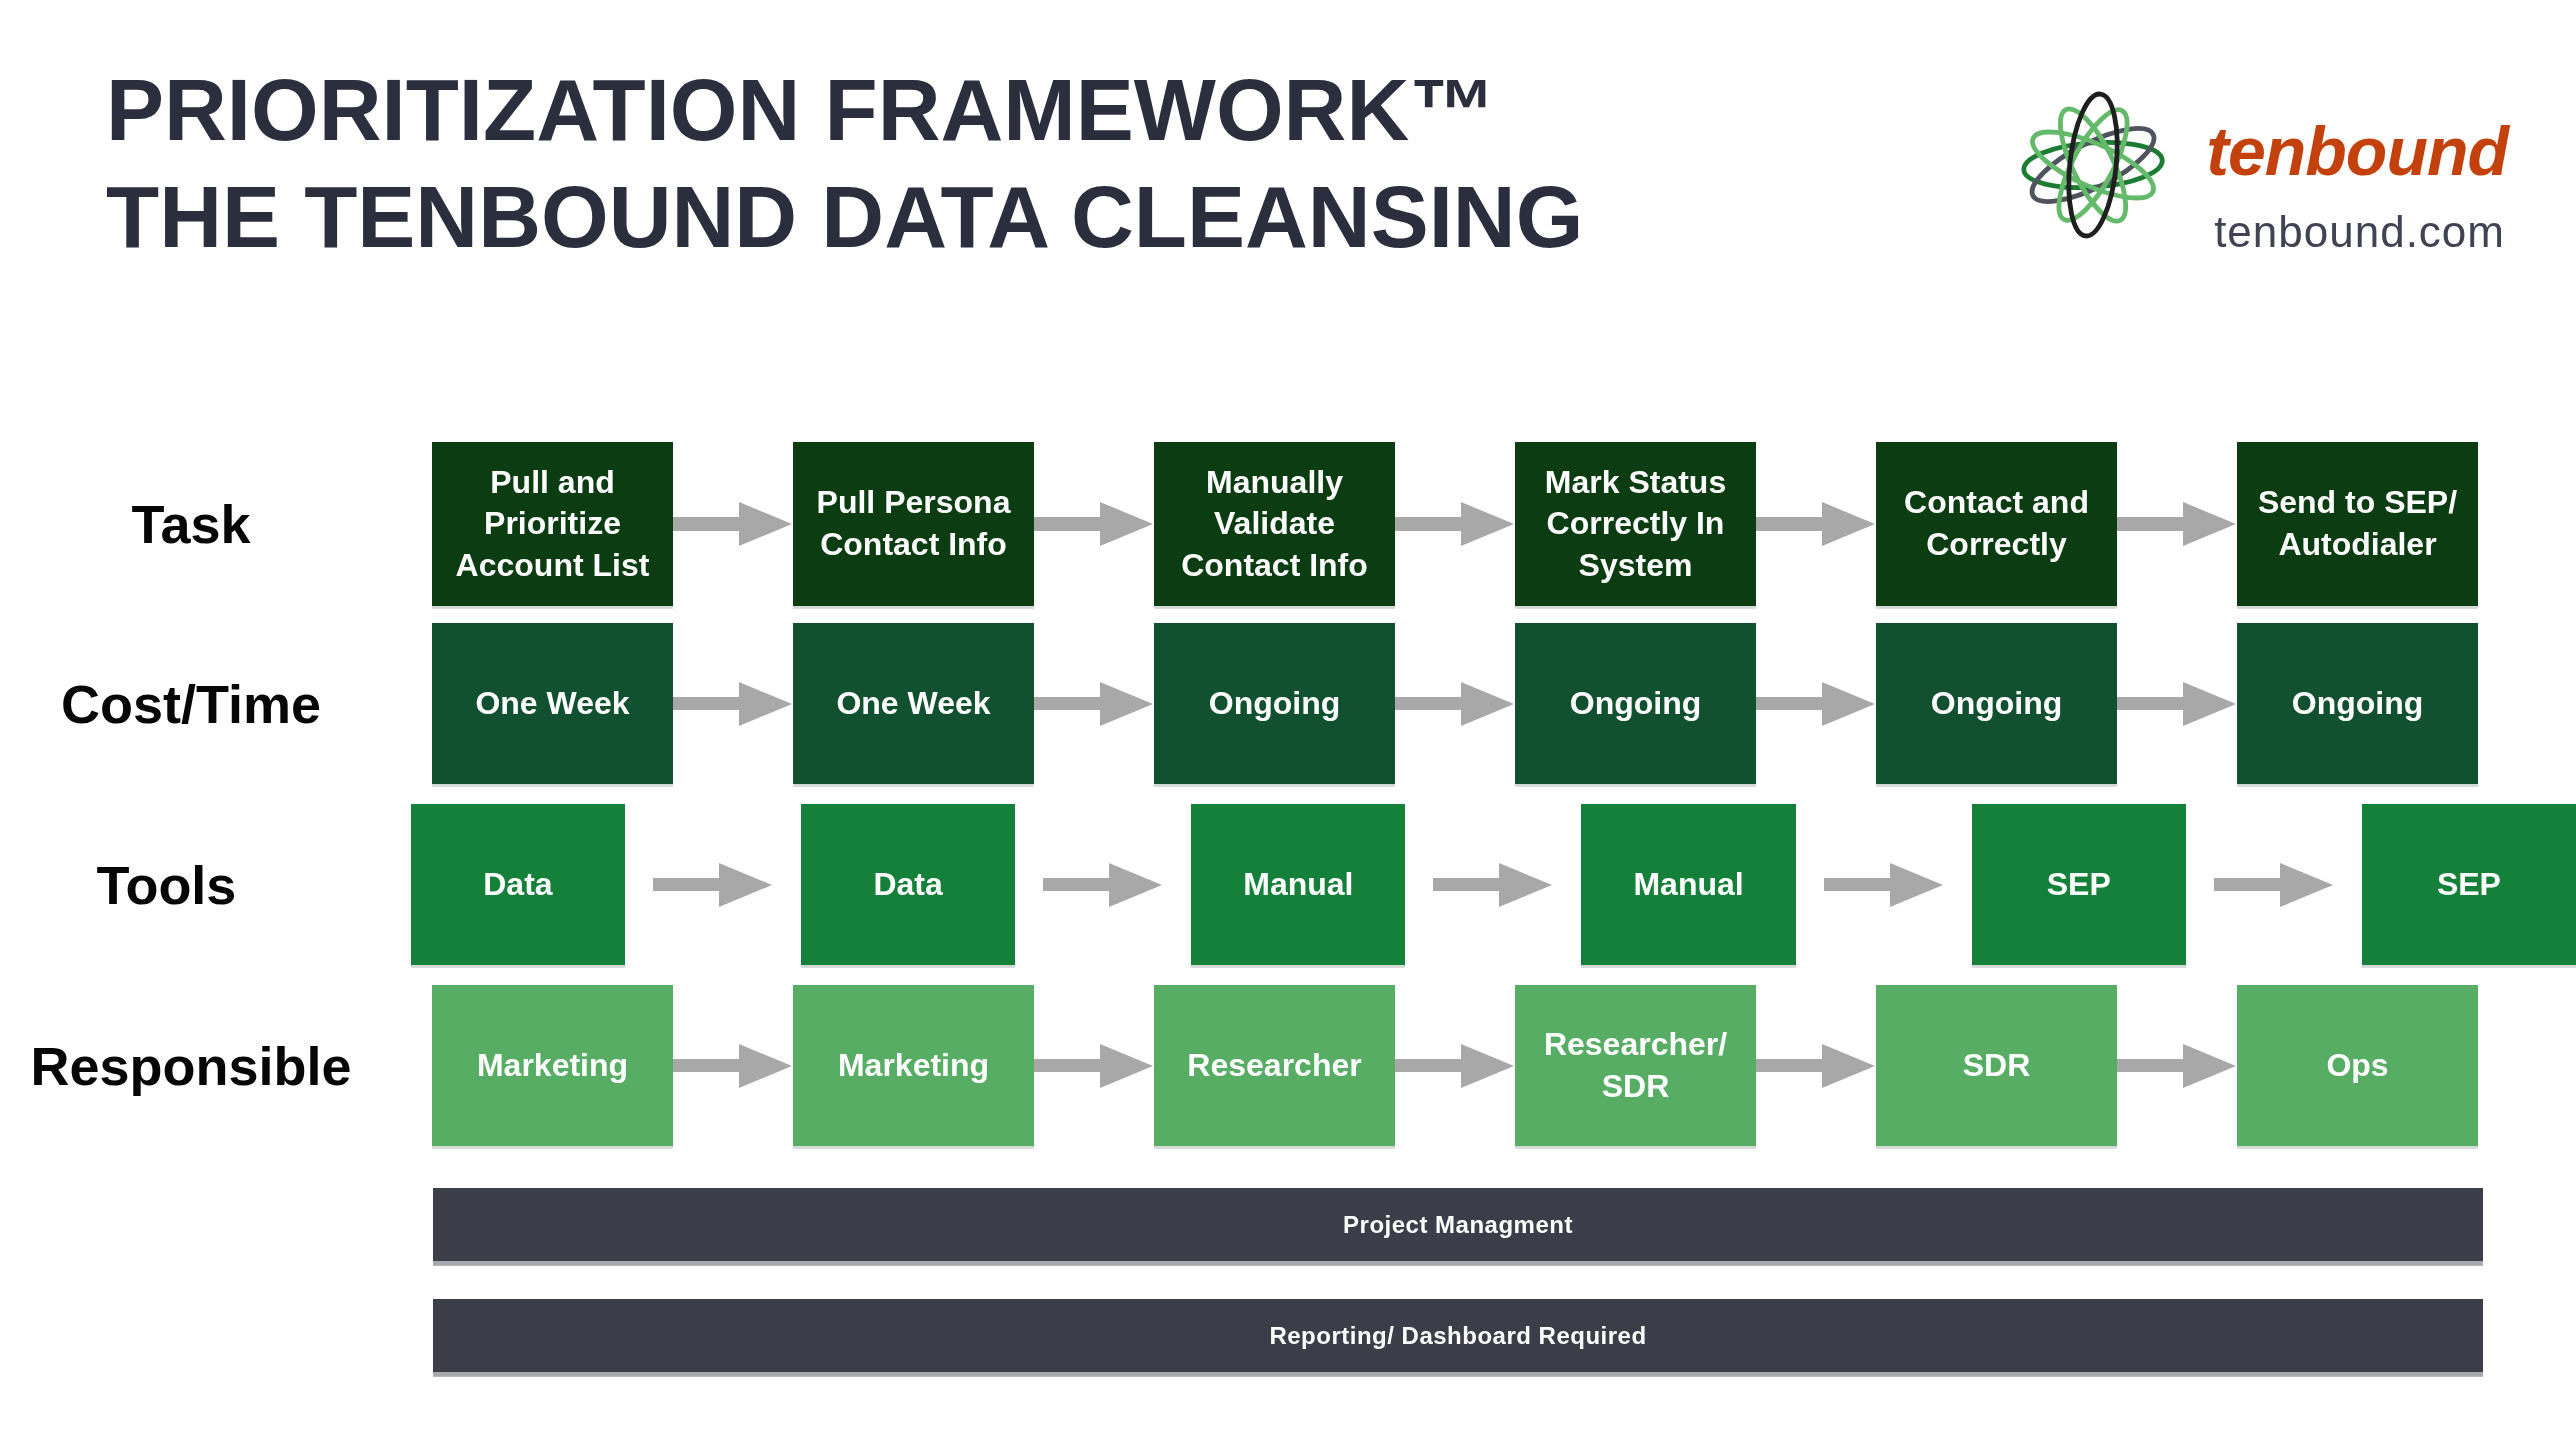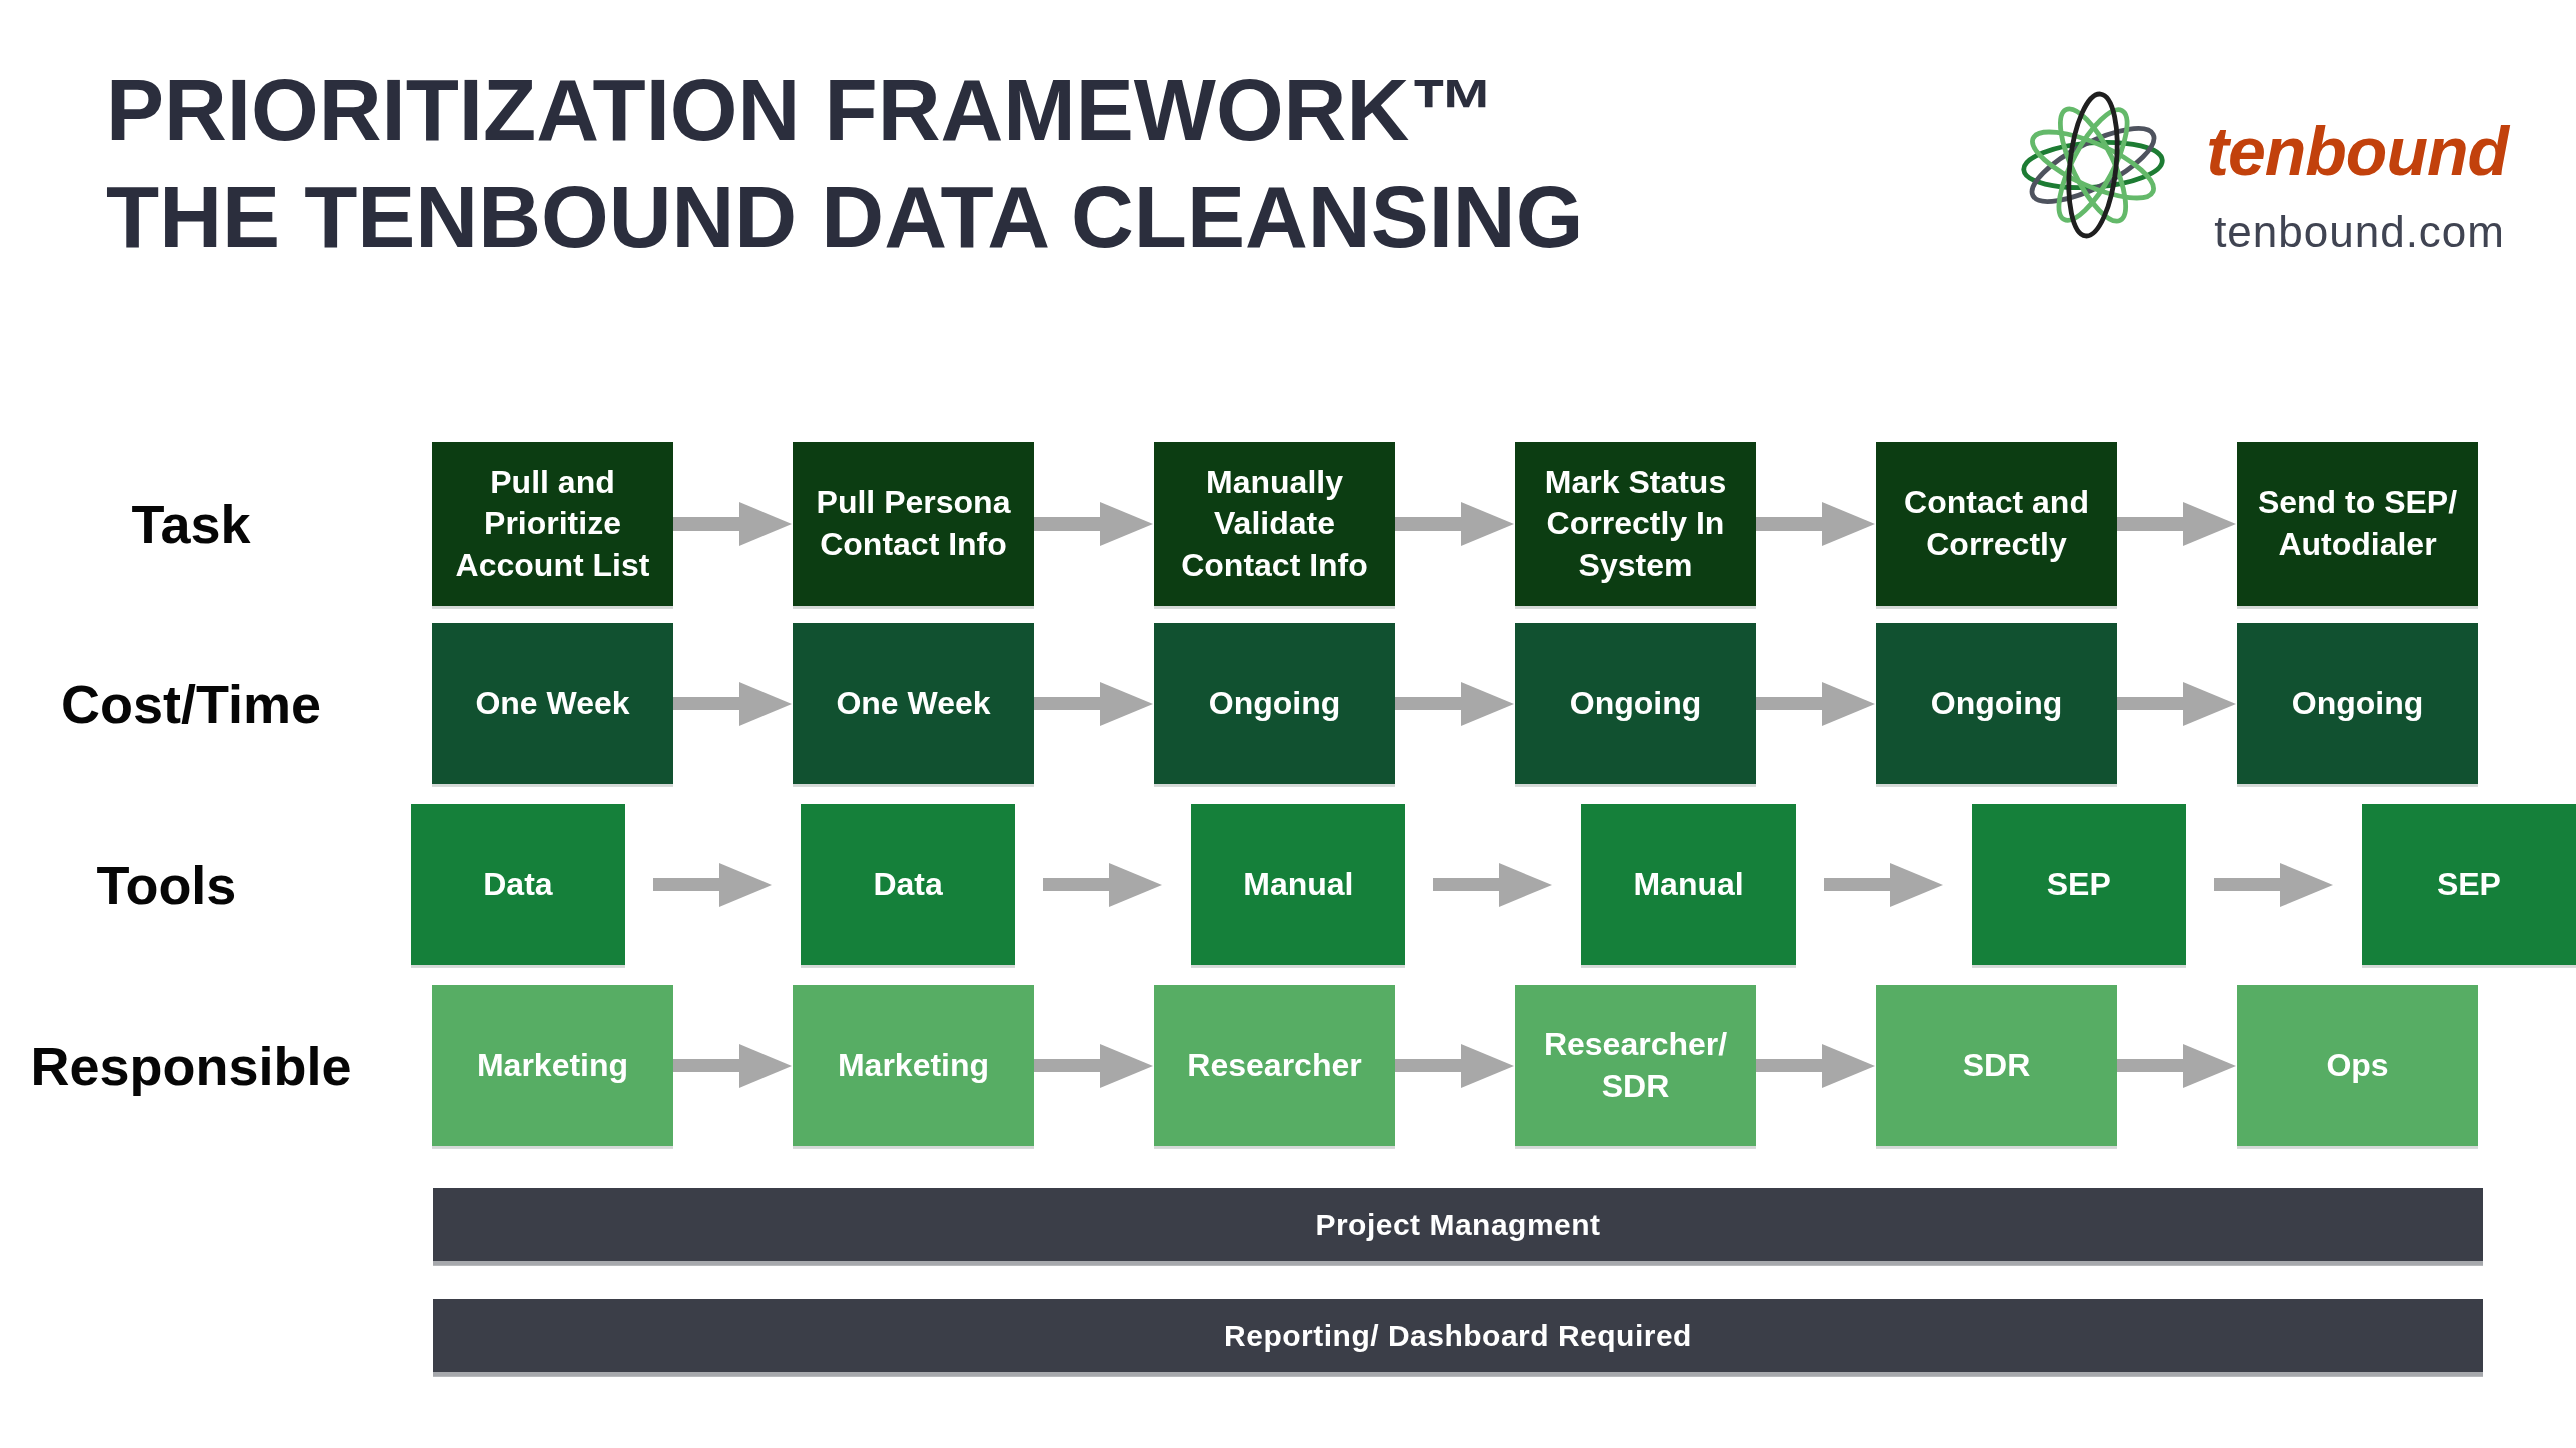--- a/index.html
+++ b/index.html
@@ -58,21 +58,21 @@
     width:0;height:0;
     border-left:53px solid #a8a8a8;
     border-top:22px solid transparent;
     border-bottom:22px solid transparent;
   }
   
   .banner{
     position:absolute;left:433px;width:2050px;height:73px;
     background:#3b3e48;color:#ffffff;
     display:flex;align-items:center;justify-content:center;
-    font-size:30px;font-weight:600;letter-spacing:0.5px;
+    font-size:24px;font-weight:600;letter-spacing:0.5px;
     box-shadow:0 4.8px 0 #a6a8ac;
   }
   .banner-1{top:1188px;}
   .banner-2{top:1299px;}
 </style>
 </head>
 <body>
 
 <div class="canvas">
 

